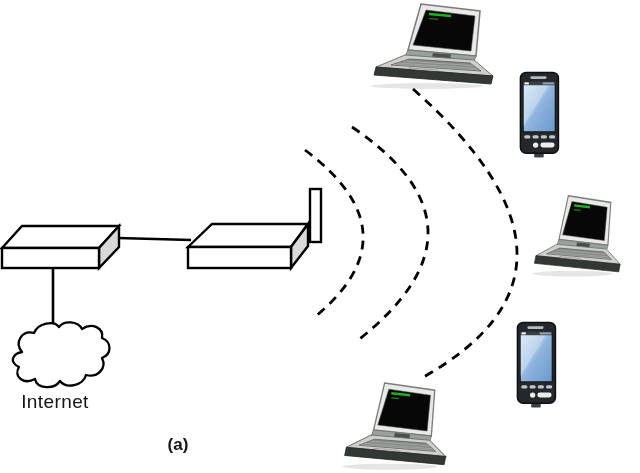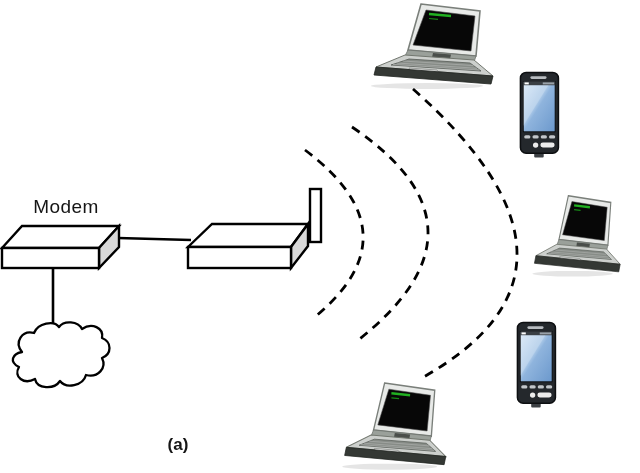--- a/index.html
+++ b/index.html
@@ -134,15 +134,15 @@
       </g>
       <g transform="translate(519,71) scale(0.95)">
         <use href="#smartphone" width="44" height="94"></use>
       </g>
       <g transform="translate(516,321) scale(0.95)">
         <use href="#smartphone" width="44" height="94"></use>
       </g>
     </g>
   </svg>
 
-  <div class="node-label" id="label-modem">Modem</div>
+  <div class="node-label" id="label-internet">Internet</div>
   <div class="node-label" id="label-caption">(a)</div>
 </div>
 
 </body></html>

